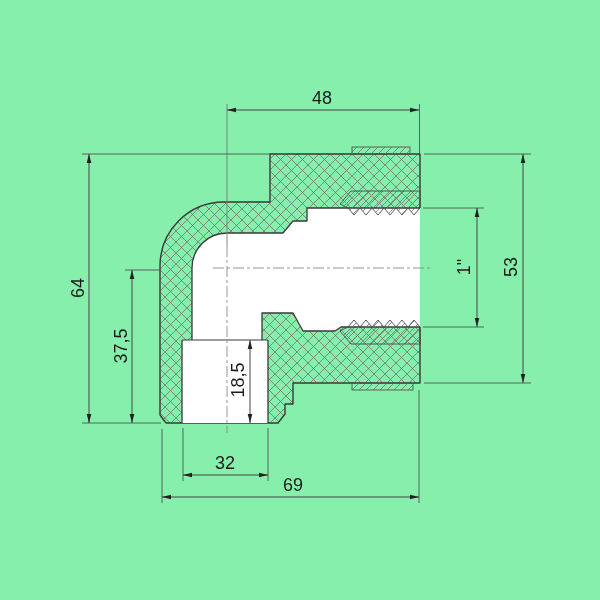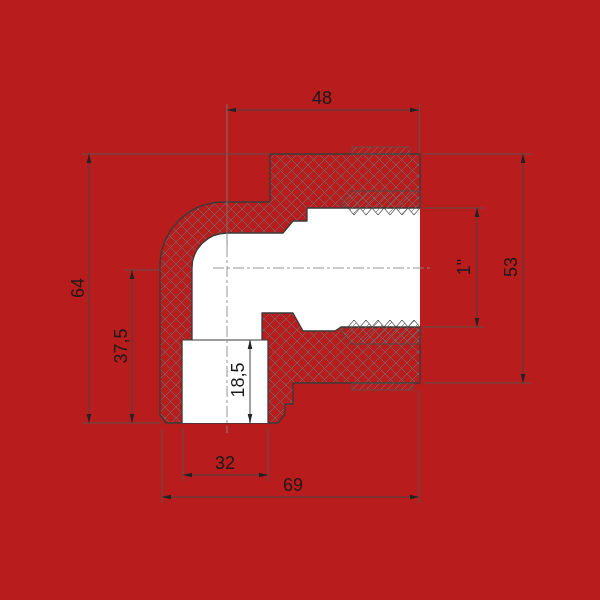--- a/index.html
+++ b/index.html
@@ -8,21 +8,21 @@
     background: #ffffff;
     width: 600px;
     height: 600px;
     overflow: hidden;
     font-family: "Liberation Sans", sans-serif;
   }
   .canvas {
     position: relative;
     width: 600px;
     height: 600px;
-    background: #b91c1c;
+    background: #86efac;
   }
   svg { display: block; }
   .dim-text {
     font-family: "Liberation Sans", sans-serif;
     font-size: 18px;
     fill: #1a1a1a;
   }
 </style>
 </head>
 <body>

